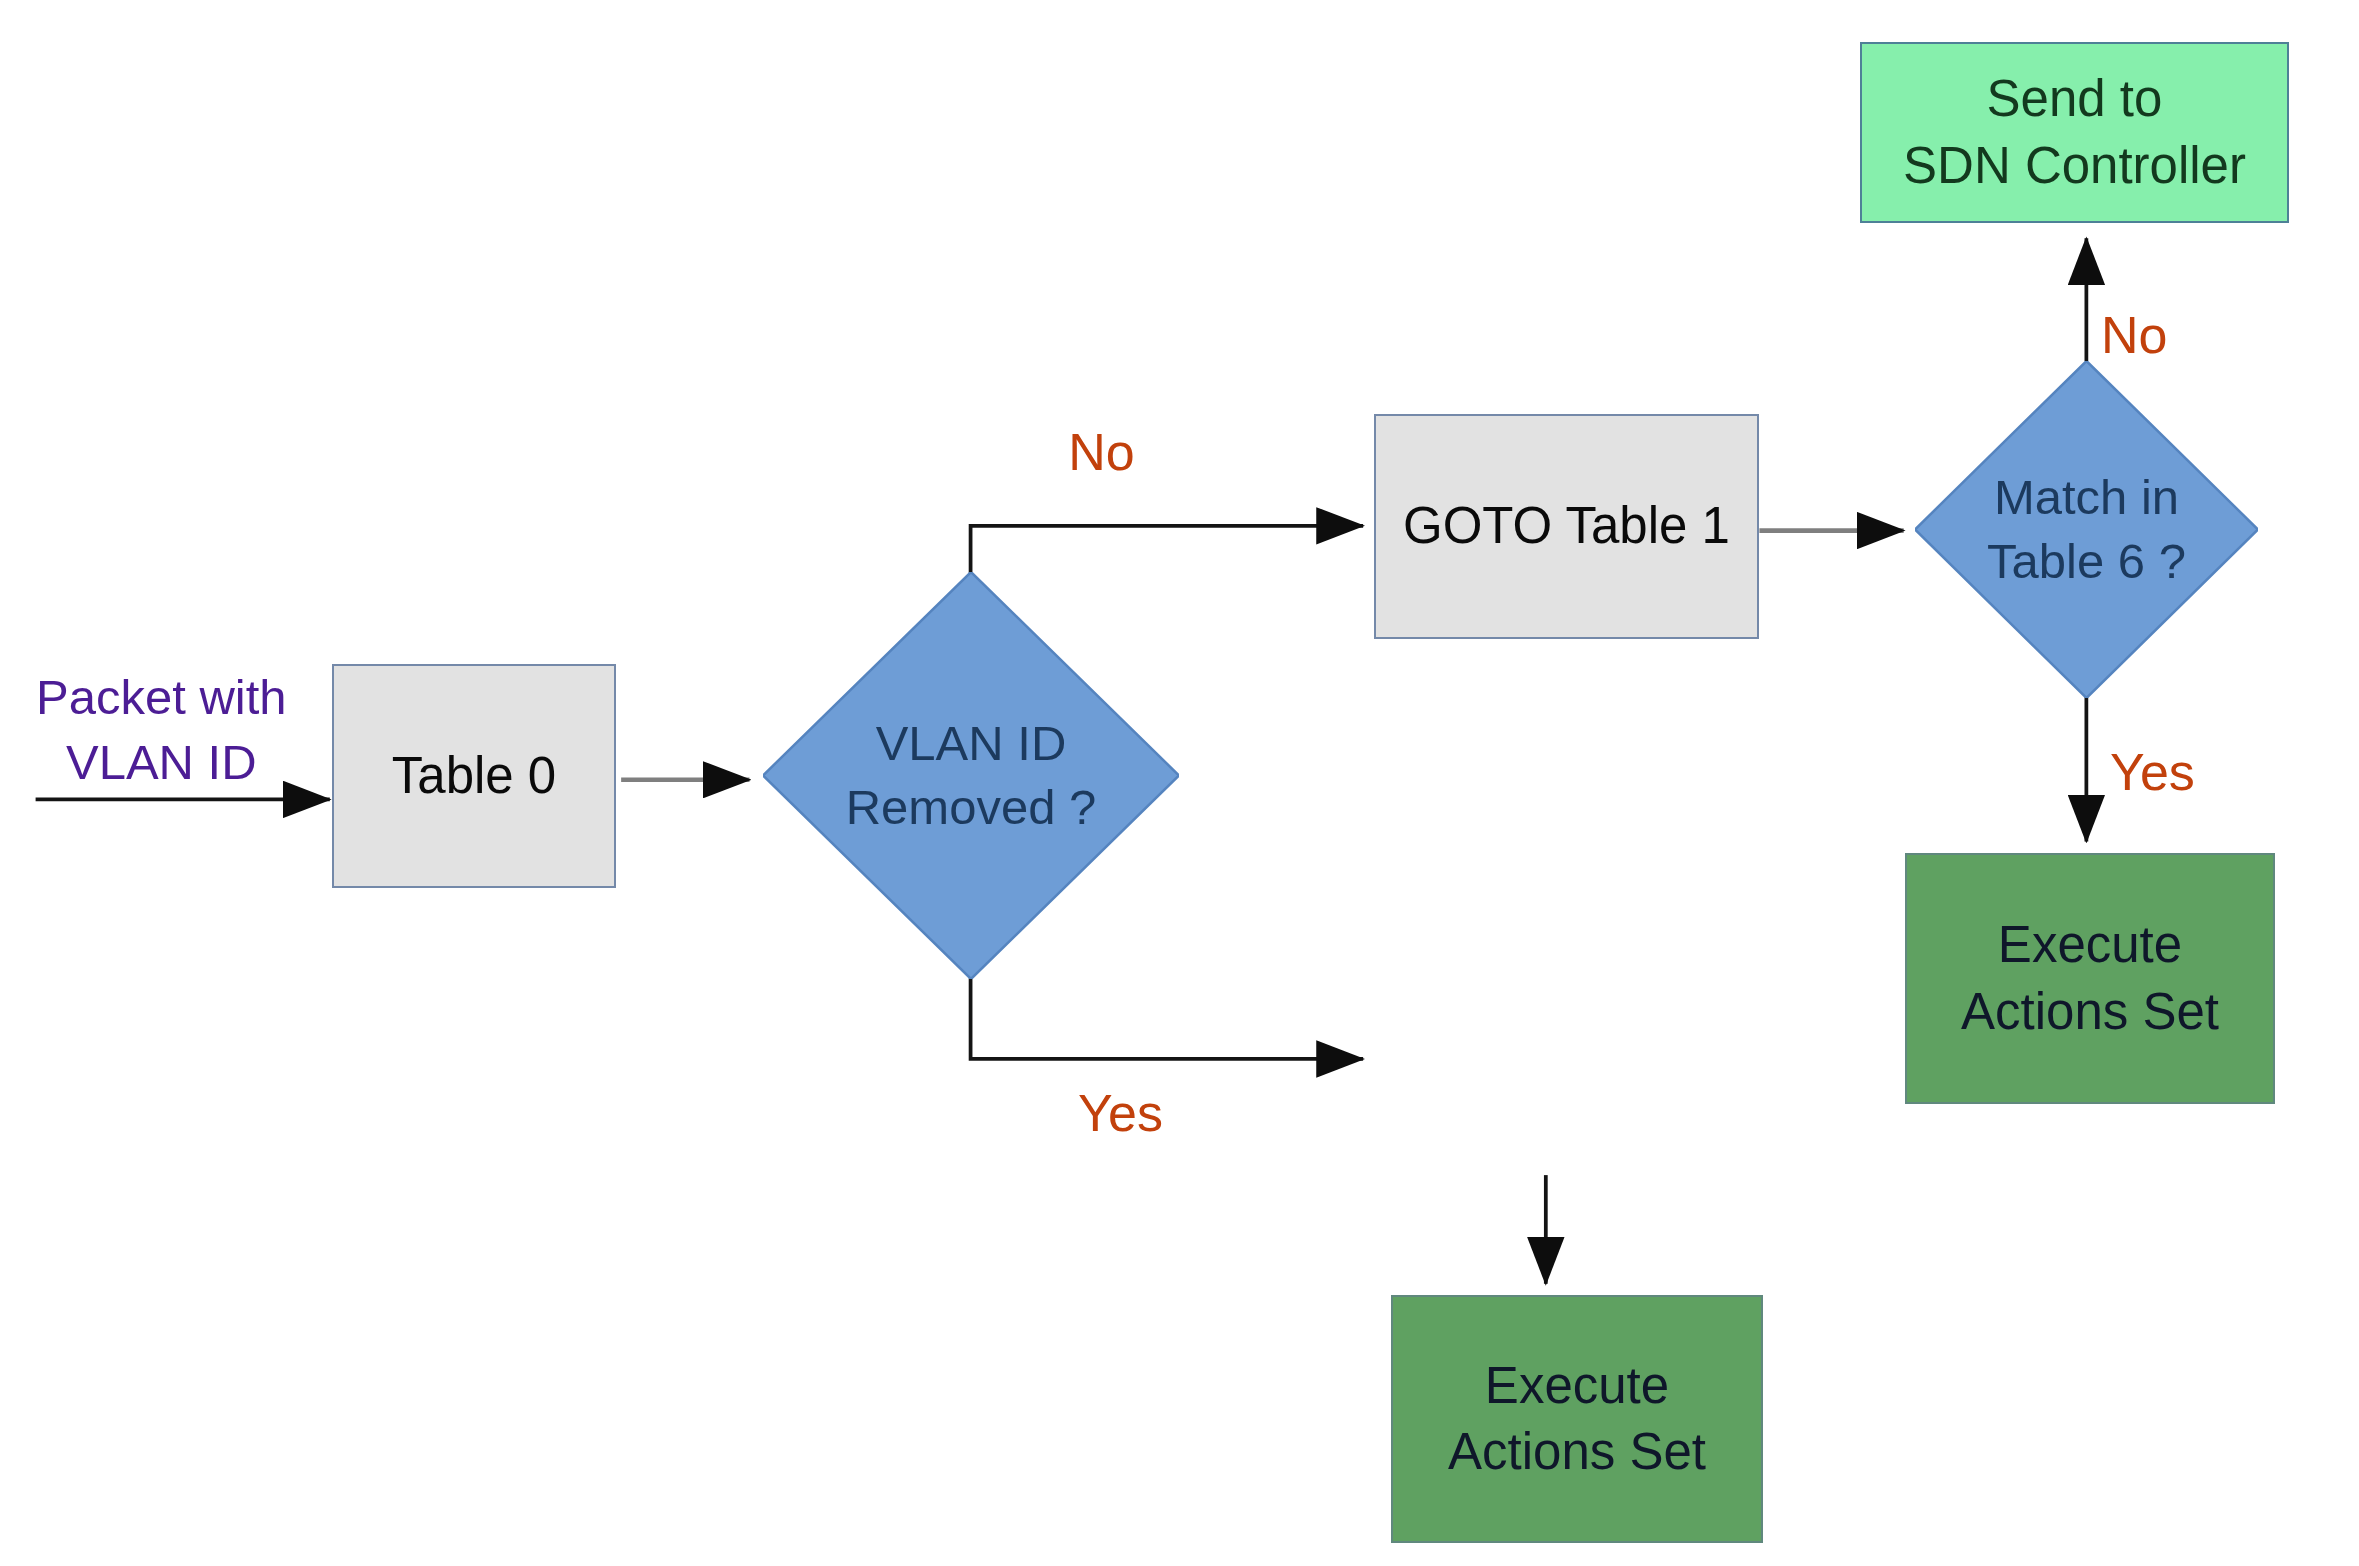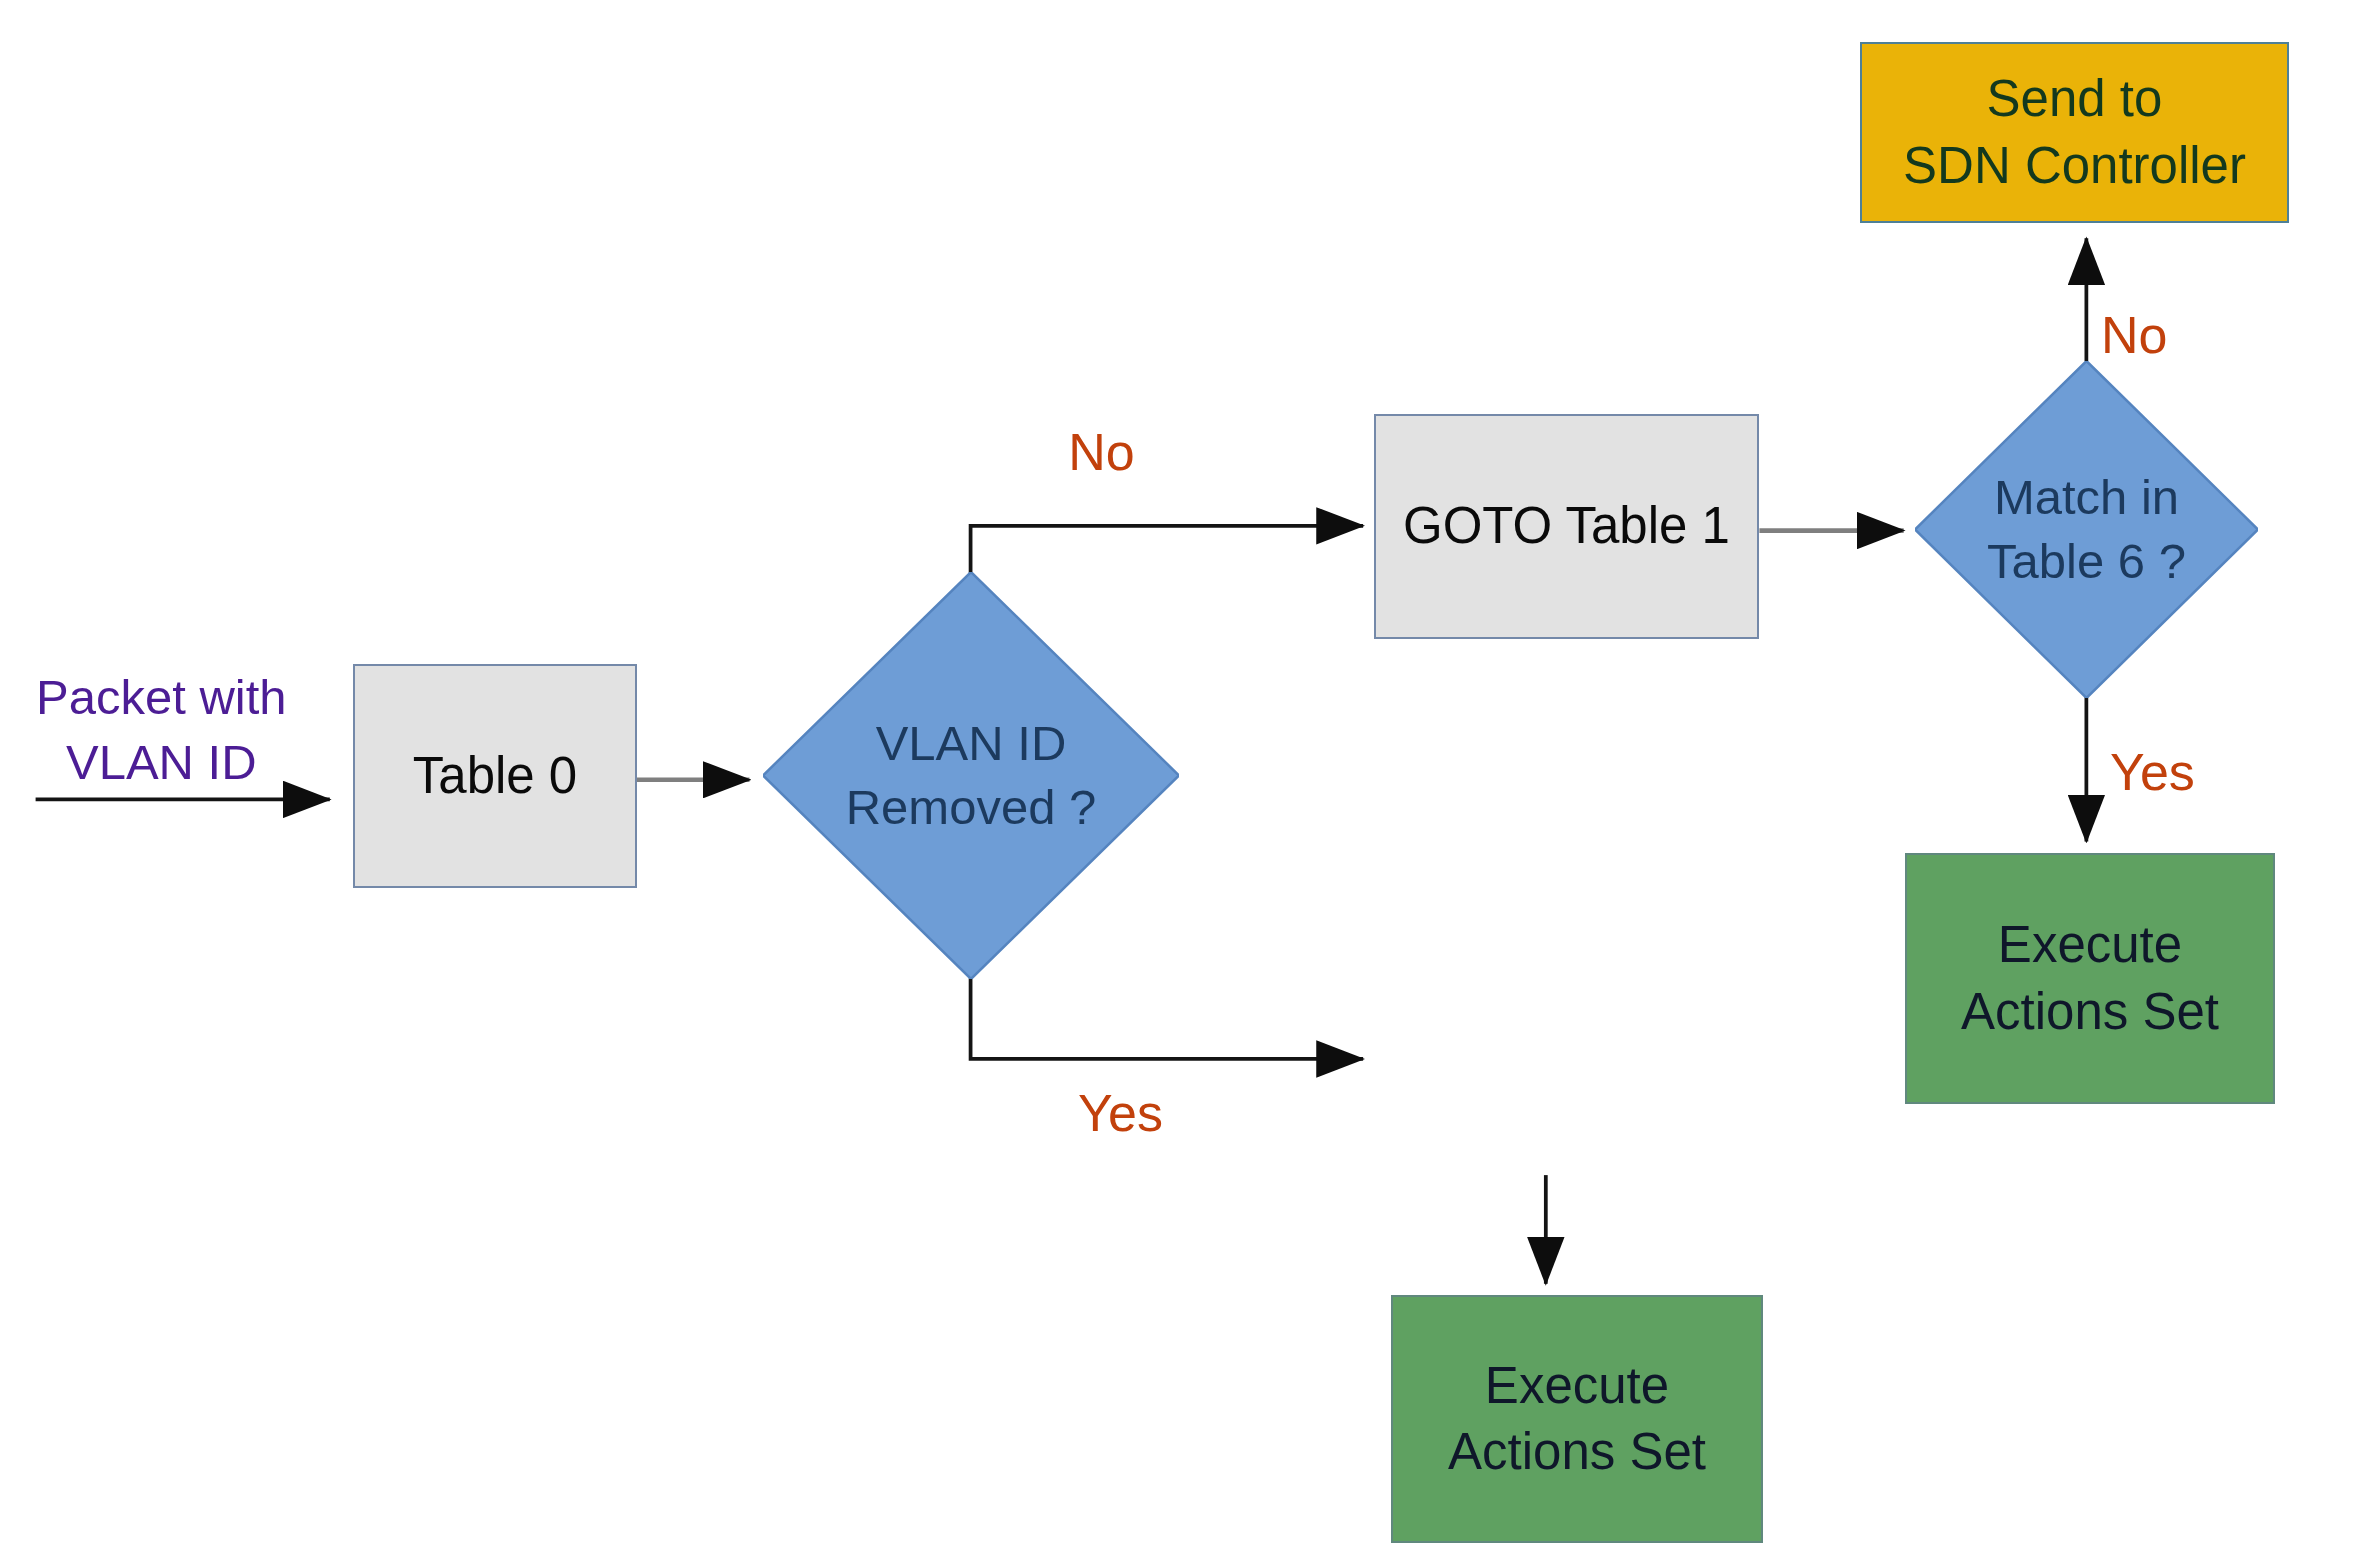--- a/index.html
+++ b/index.html
@@ -8,21 +8,21 @@
     overflow:hidden;font-family:"Liberation Sans",sans-serif;
   }
   .wires{position:absolute;left:0;top:0;z-index:1;}
   .node{
     position:absolute;display:flex;align-items:center;justify-content:center;
     text-align:center;z-index:2;
   }
   .node .nlabel{white-space:pre-line;line-height:1.3;position:relative;}
   .rect-node{border:2.8px solid;box-sizing:border-box;}
   .gray-node{background:#e2e2e2;border-color:#7489a9;color:#0a0a0a;font-size:51px;}
-  .send-node{background:#eab308;border-color:#4e8097;color:#13391e;font-size:51px;}
+  .send-node{background:#86efac;border-color:#4e8097;color:#13391e;font-size:51px;}
   .exec-node{background:#5fa161;border-color:#60887e;color:#0f172a;font-size:51px;}
   .diamond-node{background:transparent;}
   .diamond-node svg.dshape{position:absolute;left:0;top:0;width:100%;height:100%;}
   .diamond-node polygon{fill:#6e9dd6;stroke:#5584bf;stroke-width:2.5;vector-effect:non-scaling-stroke;}
   .diamond-node .nlabel{color:#1c3a5e;font-size:49px;}
   .edge-label{position:absolute;font-size:52px;color:#c2410c;z-index:3;white-space:nowrap;}
   .start-label{
     position:absolute;left:36px;top:665px;font-size:49px;line-height:1.32;
     color:#4c1d95;white-space:pre-line;z-index:3;text-align:center;
   }
@@ -44,21 +44,21 @@
     <path d="M1878,566 H2032" fill="none" stroke="#7f7f7f" stroke-width="5" marker-end="url(#ah)"></path>
     <path d="M2227,385 V254" fill="none" stroke="#141414" stroke-width="4" marker-end="url(#ah)"></path>
     <path d="M2227,742 V898" fill="none" stroke="#141414" stroke-width="4" marker-end="url(#ah)"></path>
     <path d="M1036,1044 V1130 H1455" fill="none" stroke="#141414" stroke-width="4" marker-end="url(#ah)"></path>
     <path d="M1650,1254 V1370" fill="none" stroke="#141414" stroke-width="4" marker-end="url(#ah)"></path>
   </svg>
 
   <div class="start-label">Packet with
 VLAN ID</div>
 
-  <div class="node rect-node gray-node" style="left:353px;top:664px;width:284px;height:224px;">
+  <div class="node rect-node gray-node" style="left:332px;top:664px;width:284px;height:224px;">
     <span class="nlabel">Table 0</span>
   </div>
 
   <div class="node rect-node gray-node" style="left:1374px;top:414px;width:385px;height:225px;">
     <span class="nlabel">GOTO Table 1</span>
   </div>
 
 
   <div class="node diamond-node" style="left:763px;top:572px;width:416px;height:407px;">
     <svg class="dshape" viewBox="0 0 100 100" preserveAspectRatio="none">

